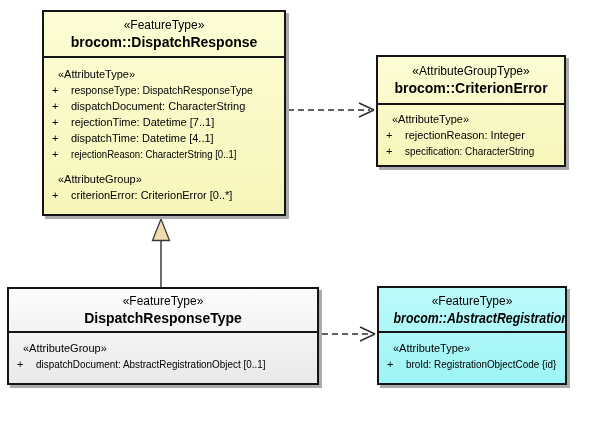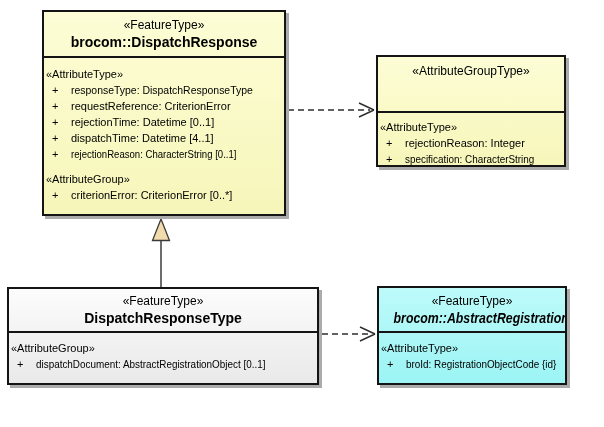--- a/index.html
+++ b/index.html
@@ -25,34 +25,34 @@
     border-bottom:2px solid var(--border,#141414);
     text-align:center;
     box-sizing:border-box;
     overflow:hidden;
   }
   .stereo{font-size:12px;line-height:15px;white-space:nowrap;}
   .cname{font-size:14px;font-weight:bold;line-height:18px;white-space:nowrap;}
   .cname.italic{font-style:italic;}
   .name-fit{display:inline-block;transform:scaleX(.88);transform-origin:50% 50%;white-space:nowrap;}
   .cbody{box-sizing:border-box;overflow:hidden;}
-  .sec-label{font-size:11px;line-height:16px;padding-left:2px;white-space:nowrap;}
+  .sec-label{font-size:11px;line-height:16px;padding-left:14px;white-space:nowrap;}
   .sec-label.grp{margin-top:9px;}
   .row{display:flex;font-size:11px;line-height:16px;padding-left:8px;align-items:baseline;}
   .vis{width:19px;flex:0 0 19px;}
   .txt{white-space:nowrap;}
   .fx95{display:inline-block;transform:scaleX(.95);transform-origin:0 50%;}
   .fx90{display:inline-block;transform:scaleX(.90);transform-origin:0 50%;}
   .fx87{display:inline-block;transform:scaleX(.87);transform-origin:0 50%;}
   
   #box-a{left:42px;top:10px;width:244px;height:206px;}
   #box-a .hdr{height:46px;padding-top:6px;}
   #box-a .cbody{padding-top:8px;}
   #box-b{left:376px;top:55px;width:190px;height:112px;}
-  #box-b .hdr{height:56px;padding-top:7px;}
+  #box-b .hdr{height:48px;padding-top:7px;}
   #box-b .cbody{padding-top:6px;}
   #box-c{left:7px;top:287px;width:312px;height:98px;}
   #box-c .hdr{height:44px;padding-top:5px;}
   #box-c .cbody{padding-top:7px;}
   #box-d{left:377px;top:286px;width:190px;height:99px;}
   #box-d .hdr{height:45px;padding-top:6px;}
   #box-d .cbody{padding-top:7px;}
   
   .dash{stroke:var(--connector,#2e2e2e);stroke-width:1.4;stroke-dasharray:6 4;fill:none;}
   .head{stroke:var(--connector,#2e2e2e);stroke-width:1.4;fill:none;}
@@ -85,45 +85,46 @@
       <div class="cname">brocom::DispatchResponse</div>
     </div>
     <div class="cbody">
       <div class="sec-label">«AttributeType»</div>
       <div class="row">
         <span class="vis">+</span>
         <span class="txt fx95">responseType: DispatchResponseType</span>
       </div>
       <div class="row">
         <span class="vis">+</span>
-        <span class="txt">requestReference: CriterionError</span>
+        <span class="txt">dispatchDocument: CharacterString</span>
       </div>
       <div class="row">
         <span class="vis">+</span>
-        <span class="txt">rejectionTime: Datetime [0..1]</span>
+        <span class="txt">rejectionTime: Datetime [7..1]</span>
       </div>
       <div class="row">
         <span class="vis">+</span>
         <span class="txt">dispatchTime: Datetime [4..1]</span>
       </div>
       <div class="row">
         <span class="vis">+</span>
         <span class="txt fx87">rejectionReason: CharacterString [0..1]</span>
       </div>
       <div class="sec-label grp">«AttributeGroup»</div>
       <div class="row">
         <span class="vis">+</span>
         <span class="txt">criterionError: CriterionError [0..*]</span>
       </div>
     </div>
   </div>
 
   <div class="uml-class fill-yellow" id="box-b">
     <div class="hdr">
       <div class="stereo">«AttributeGroupType»</div>
+      <div class="cname">brocom::CriterionError</div>
     </div>
     <div class="cbody">
       <div class="sec-label">«AttributeType»</div>
       <div class="row">
         <span class="vis">+</span>
         <span class="txt">rejectionReason: Integer</span>
       </div>
       <div class="row">
         <span class="vis">+</span>
         <span class="txt fx90">specification: CharacterString</span>

